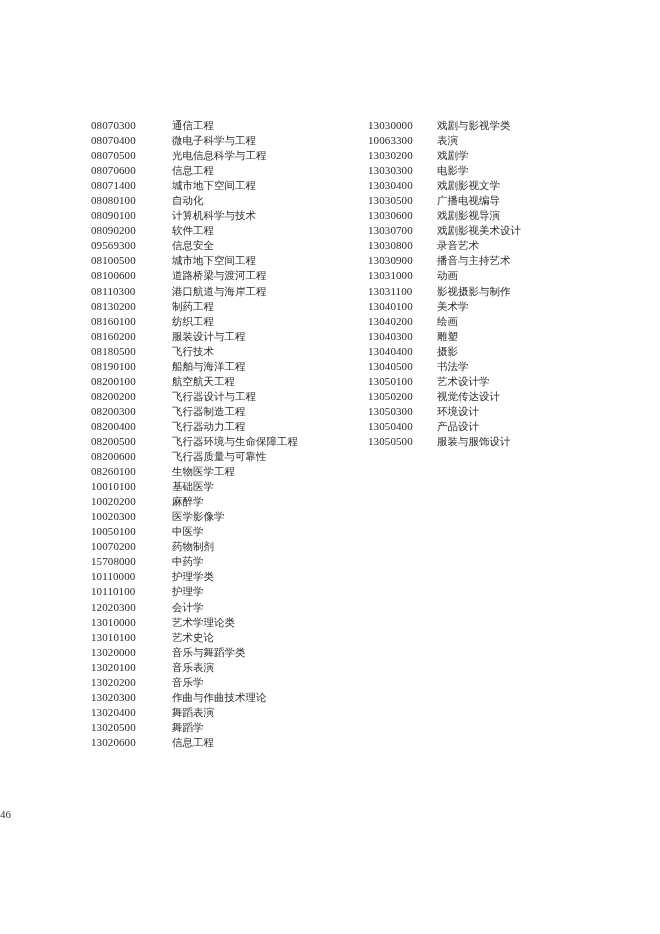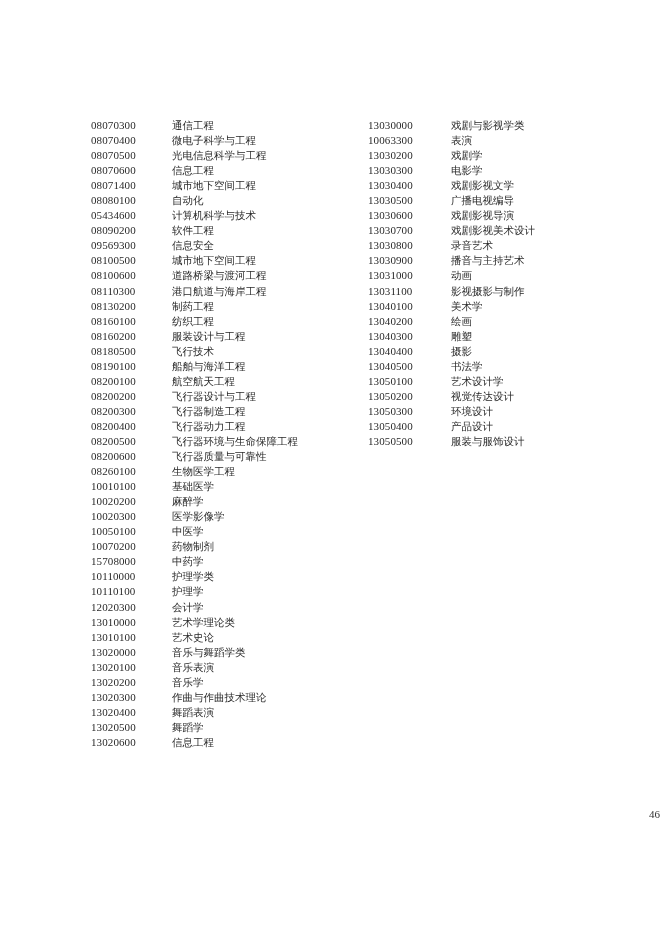--- a/index.html
+++ b/index.html
@@ -6,22 +6,22 @@
   body {
     width: 660px; height: 934px; background: #ffffff; position: relative; overflow: hidden;
     font-family: "DejaVu Serif", "Liberation Serif", serif; color: #2a2a2a;
   }
   .col { position: absolute; top: 118px; }
   .col-left { left: 91px; }
   .col-right { left: 368px; }
   .row { height: 15.05px; line-height: 15.05px; font-size: 10.5px; white-space: nowrap; position: relative; }
   .code { position: absolute; left: 0; font-family: "Liberation Serif", serif; font-size: 11px; letter-spacing: 0.1px; }
   .col-left .name { position: absolute; left: 81px; text-align: center; }
-  .col-right .name { position: absolute; left: 83px; }
-  .page-number { position: absolute; top: 808px; left: 0; width: 660px; text-align: right; font-family: "Liberation Serif", serif; font-size: 11px; color: #333; }
+  .col-right .name { position: absolute; left: 69px; }
+  .page-number { position: absolute; top: 808px; left: 0; width: 660px; text-align: left; font-family: "Liberation Serif", serif; font-size: 11px; color: #333; }
 </style>
 </head>
 <body>
 
 <div class="col col-left" id="left-col">
     <div class="row">
       <span class="code">08070300</span>
       <span class="name">通信工程</span>
     </div>
     <div class="row">
@@ -38,21 +38,21 @@
     </div>
     <div class="row">
       <span class="code">08071400</span>
       <span class="name">城市地下空间工程</span>
     </div>
     <div class="row">
       <span class="code">08080100</span>
       <span class="name">自动化</span>
     </div>
     <div class="row">
-      <span class="code">05434600</span>
+      <span class="code">08090100</span>
       <span class="name">计算机科学与技术</span>
     </div>
     <div class="row">
       <span class="code">08090200</span>
       <span class="name">软件工程</span>
     </div>
     <div class="row">
       <span class="code">09569300</span>
       <span class="name">信息安全</span>
     </div>

